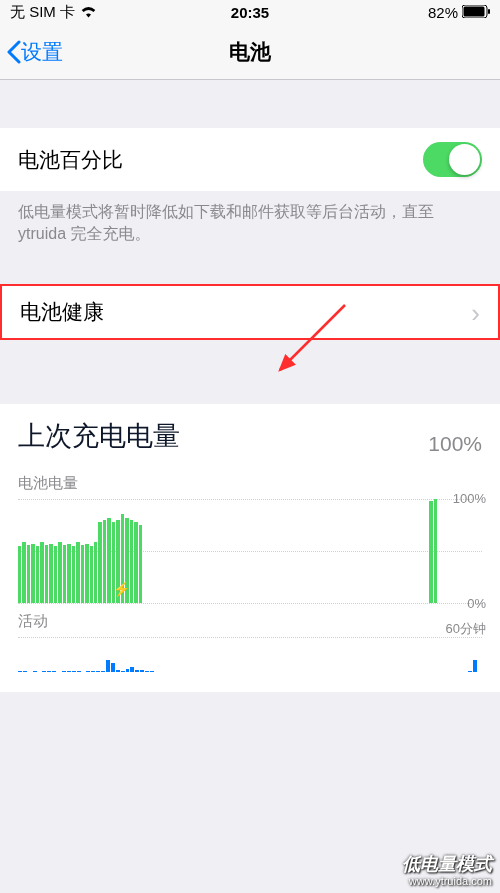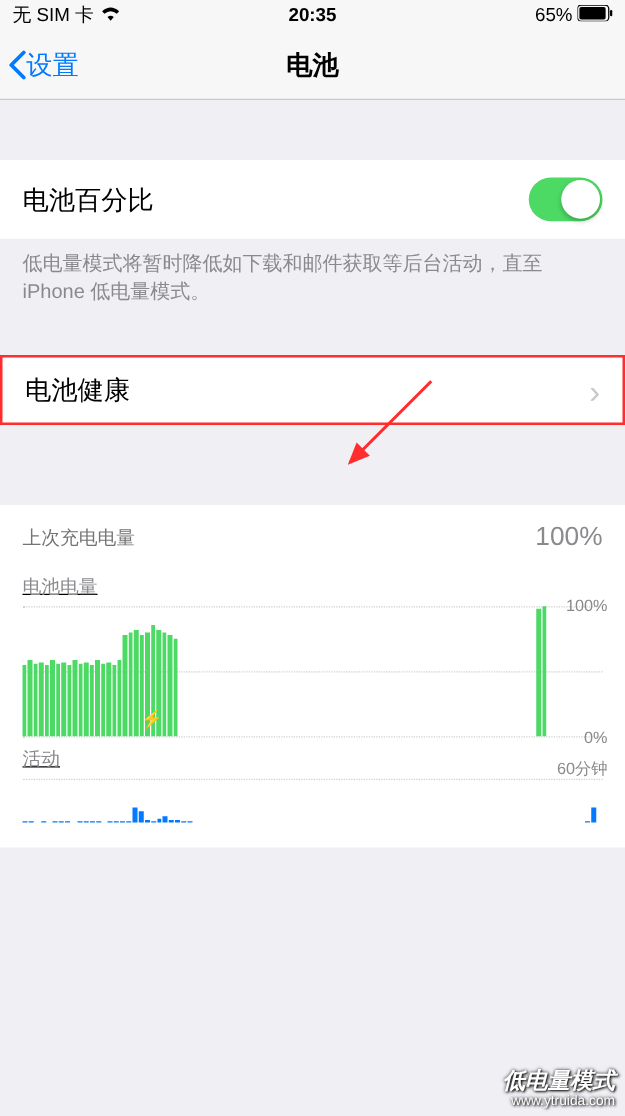--- a/index.html
+++ b/index.html
@@ -124,24 +124,24 @@
       font-size: 18px;
     }
     .seg.active { background: #007aff; color: #fff; }
     .seg.inactive { color: #007aff; background: #fff; }
     .charge-row {
       display: flex;
       justify-content: space-between;
       align-items: flex-end;
       padding: 14px 18px 6px;
     }
-    .charge-left .title { font-size: 15px; color: #737373; margin-bottom: 2px; }
+    .charge-left .title { font-size: 27px; color: #0f172a; margin-bottom: 2px; }
     .charge-left .time { font-size: 15px; color: #8a8a8e; }
     .charge-pct { font-size: 21px; color: #8a8a8e; }
-    .chart-section { padding: 12px 18px 0; position: relative; text-decoration: underline; }
+    .chart-section { padding: 12px 18px 0; position: relative; }
     .chart-label { font-size: 15px; color: #8a8a8e; margin-bottom: 6px; }
     .chart {
       position: relative;
       height: 105px;
       border-bottom: 1px dotted #d0d0d0;
       margin-bottom: 8px;
     }
     .chart .top-line { position: absolute; top: 0; left: 0; right: 0; border-top: 1px dotted #d0d0d0; }
     .chart .mid-line { position: absolute; top: 50%; left: 0; right: 0; border-top: 1px dotted #d0d0d0; }
     .chart .y100 { position: absolute; right: -4px; top: -8px; font-size: 13px; color: #8a8a8e; }
@@ -197,21 +197,21 @@
   <div class="status-left">
     <span>无 SIM 卡</span>
     <span>
       <svg width="17" height="13" viewBox="0 0 17 13">
           <path fill="#000" d="M8.5 12.5 L11 9.5 Q8.5 7.5 6 9.5 Z M3.5 7 Q8.5 2.8 13.5 7 L15.3 5 Q8.5 -1 1.7 5 Z"></path>
         </svg>
     </span>
   </div>
   <div class="status-center">20:35</div>
   <div class="status-right">
-    <span>65%</span>
+    <span>82%</span>
     <span>
       <svg width="28" height="13" viewBox="0 0 28 13">
           <rect x="0" y="0" width="25" height="13" rx="3" fill="none" stroke="#000" stroke-width="1"></rect>
           <rect x="1.5" y="1.5" width="21" height="10" rx="1.5" fill="#000"></rect>
           <rect x="26" y="4" width="2" height="5" rx="1" fill="#000"></rect>
         </svg>
     </span>
   </div>
 </div>
 
@@ -228,21 +228,21 @@
 <div class="gap"></div>
 
 <div class="group">
   <div class="cell">
     <span class="cell-label">电池百分比</span>
     <div class="switch on">
         <div class="knob"></div>
       </div>
   </div>
 </div>
-<div class="footer-text">低电量模式将暂时降低如下载和邮件获取等后台活动，直至 iPhone 低电量模式。</div>
+<div class="footer-text">低电量模式将暂时降低如下载和邮件获取等后台活动，直至 ytruida 完全充电。</div>
 
 <div class="highlight-group">
   <div class="highlight-cell">
     <span class="cell-label">电池健康</span>
     <span class="chevron">›</span>
   </div>
 </div>
 
 <svg class="arrow" width="80" height="80">
   <defs>

